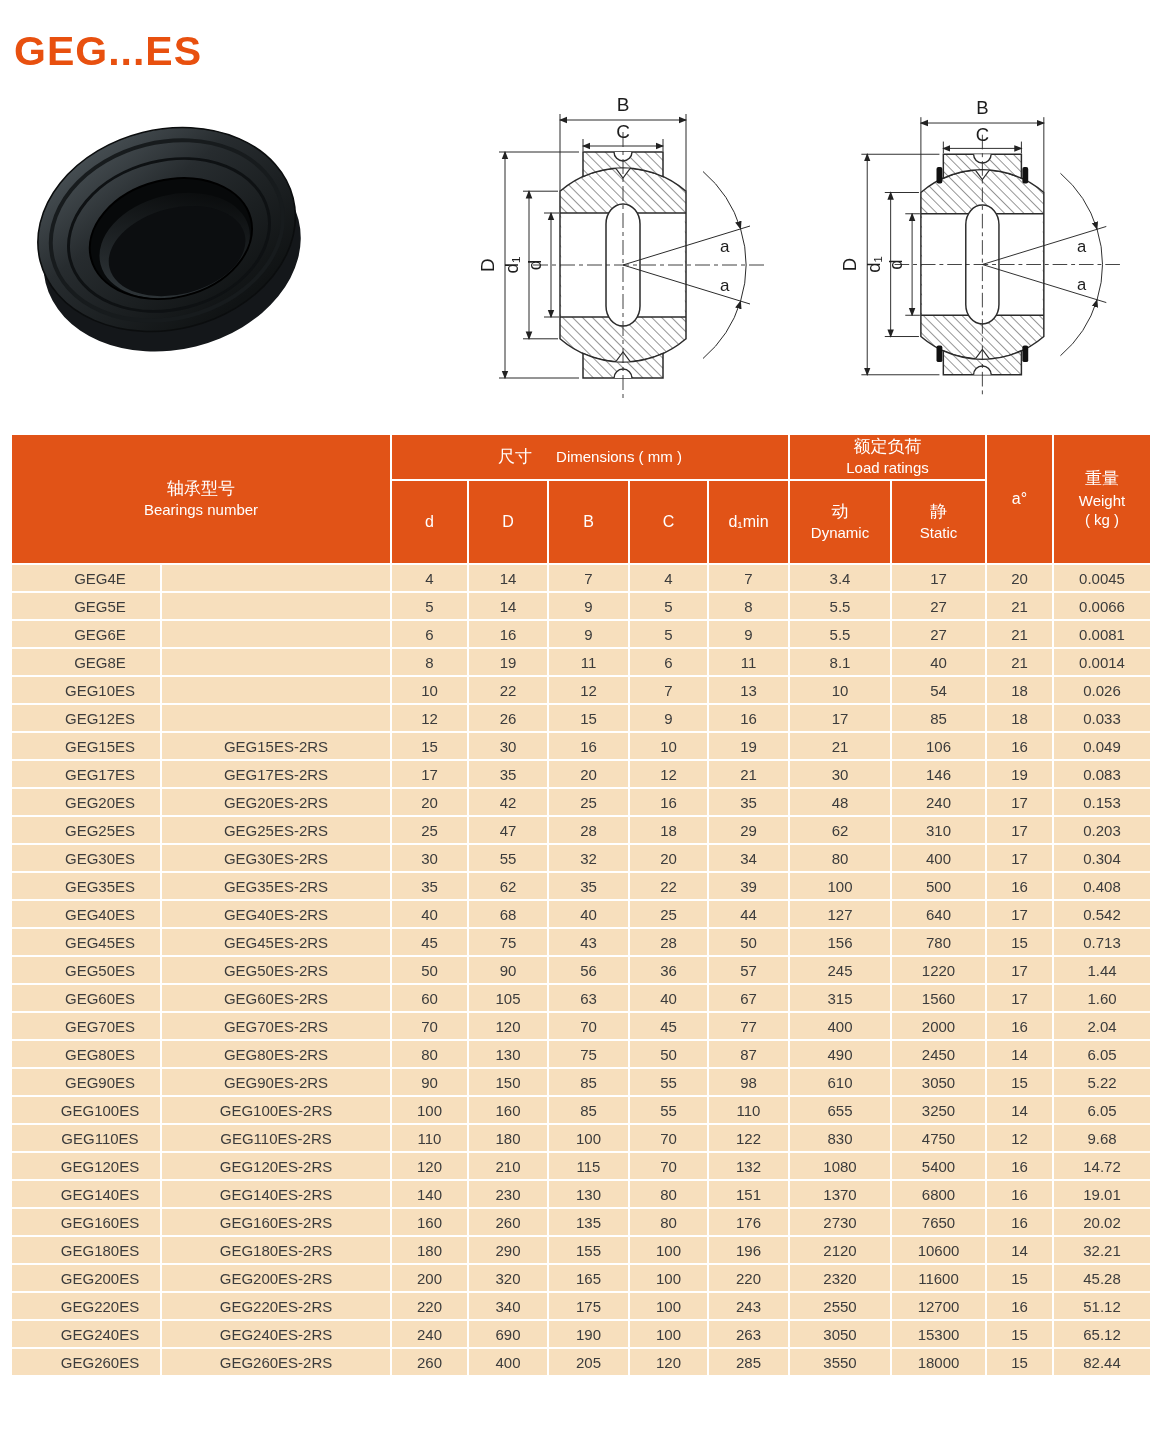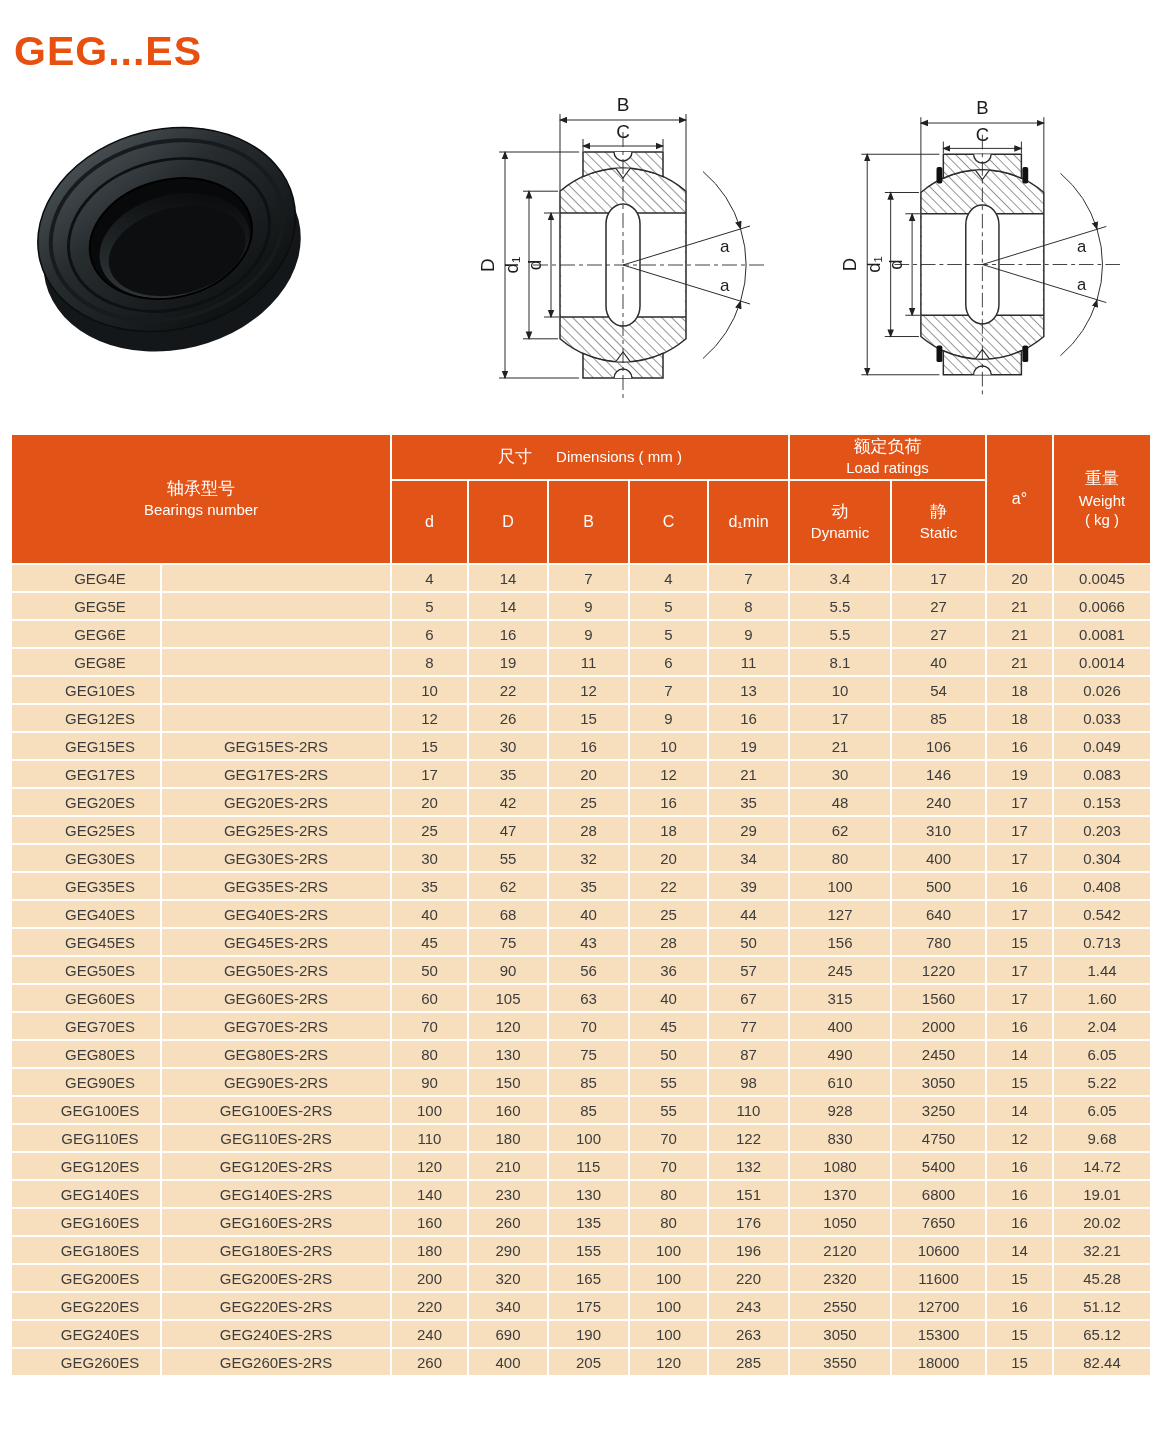--- a/index.html
+++ b/index.html
@@ -485,21 +485,21 @@
           <td>5.22</td>
         </tr>
         <tr>
           <td class="model">GEG100ES</td>
           <td>GEG100ES-2RS</td>
           <td>100</td>
           <td>160</td>
           <td>85</td>
           <td>55</td>
           <td>110</td>
-          <td>928</td>
+          <td>655</td>
           <td>3250</td>
           <td>14</td>
           <td>6.05</td>
         </tr>
         <tr>
           <td class="model">GEG110ES</td>
           <td>GEG110ES-2RS</td>
           <td>110</td>
           <td>180</td>
           <td>100</td>
@@ -537,21 +537,21 @@
           <td>19.01</td>
         </tr>
         <tr>
           <td class="model">GEG160ES</td>
           <td>GEG160ES-2RS</td>
           <td>160</td>
           <td>260</td>
           <td>135</td>
           <td>80</td>
           <td>176</td>
-          <td>1050</td>
+          <td>2730</td>
           <td>7650</td>
           <td>16</td>
           <td>20.02</td>
         </tr>
         <tr>
           <td class="model">GEG180ES</td>
           <td>GEG180ES-2RS</td>
           <td>180</td>
           <td>290</td>
           <td>155</td>

